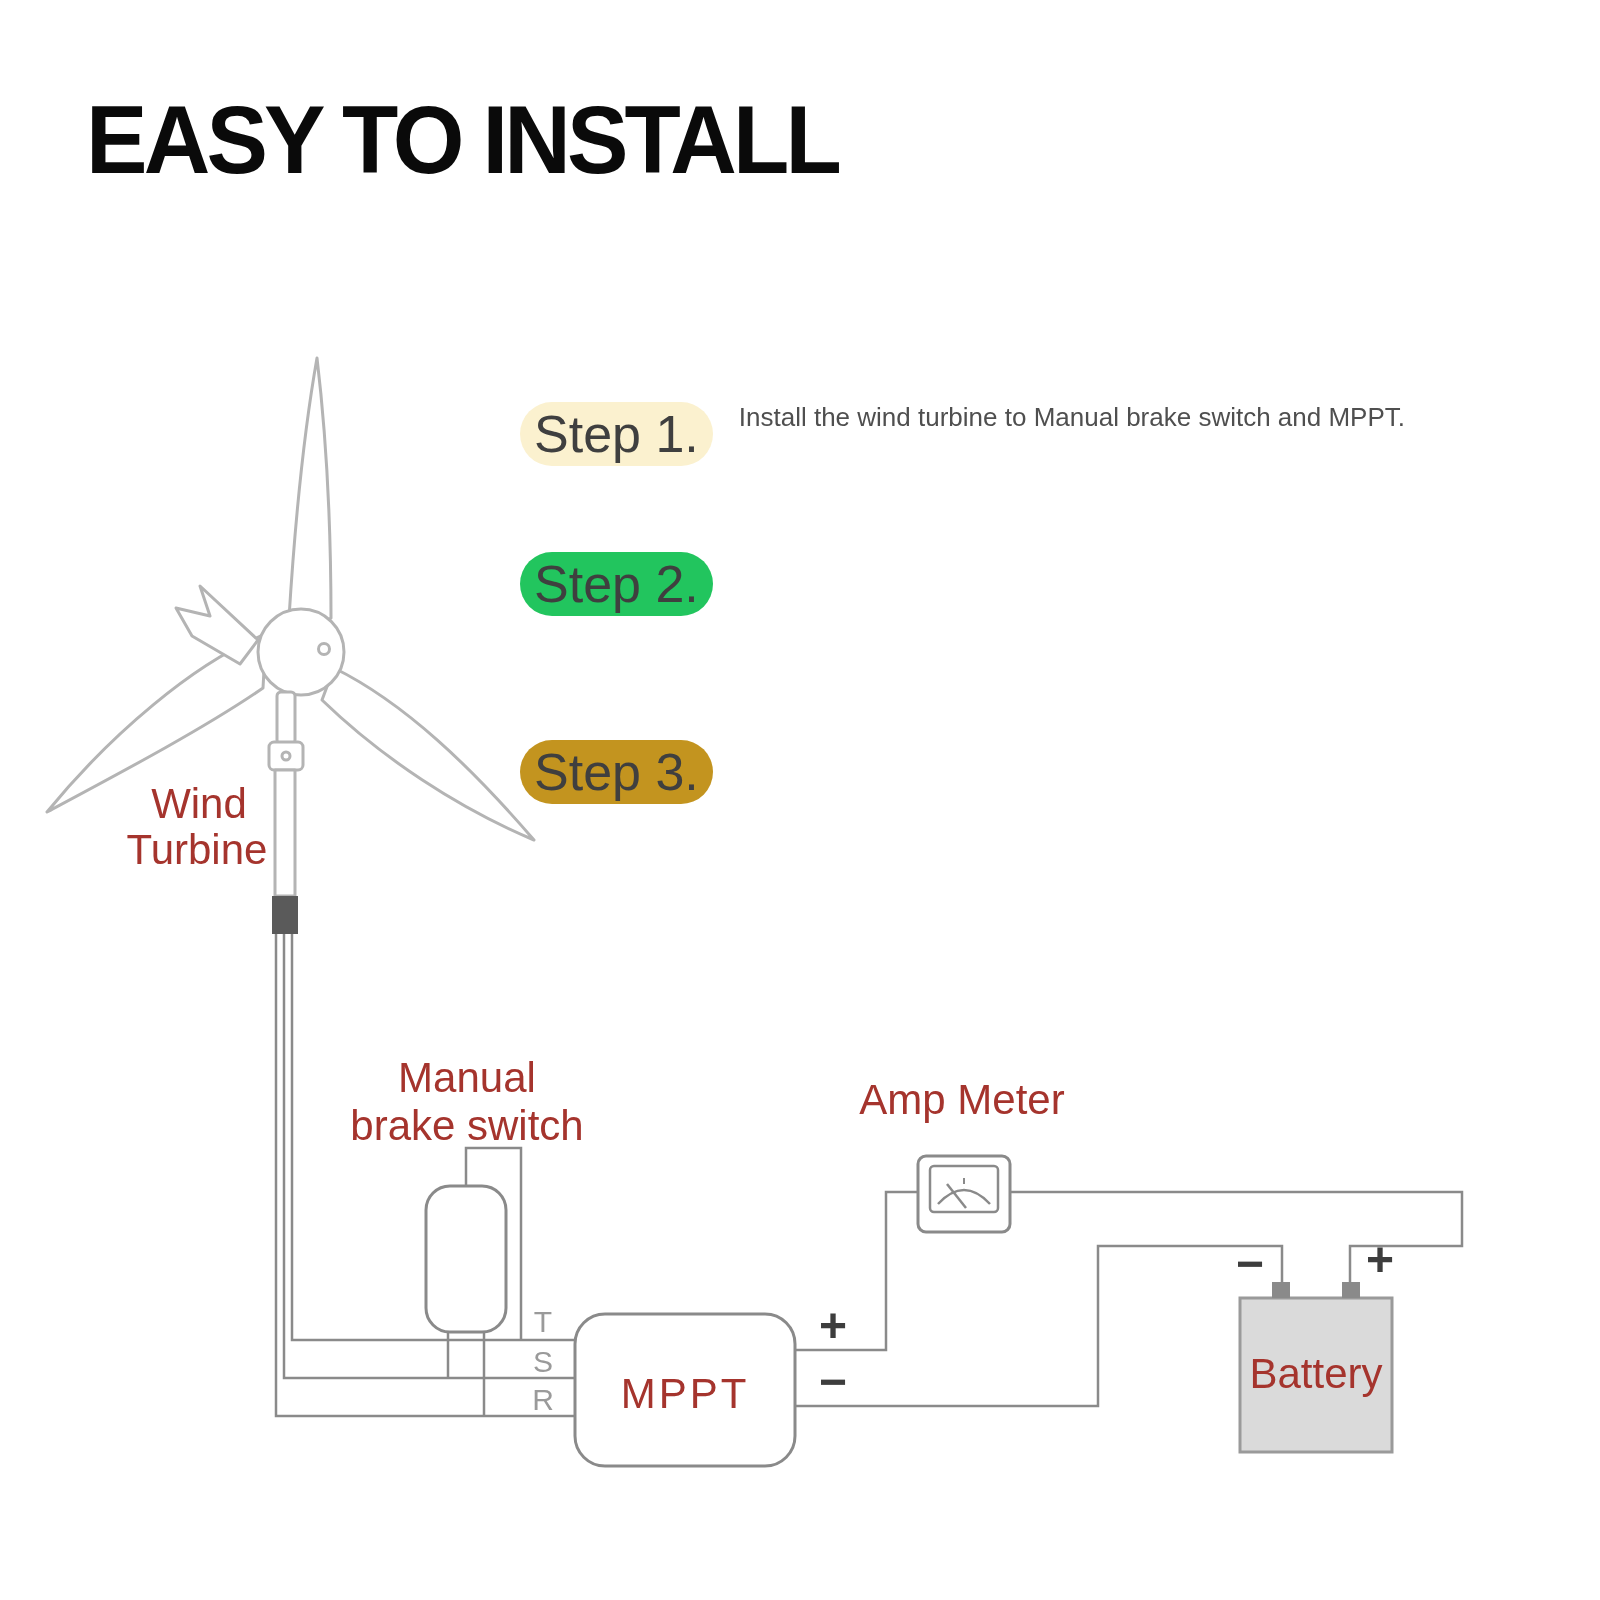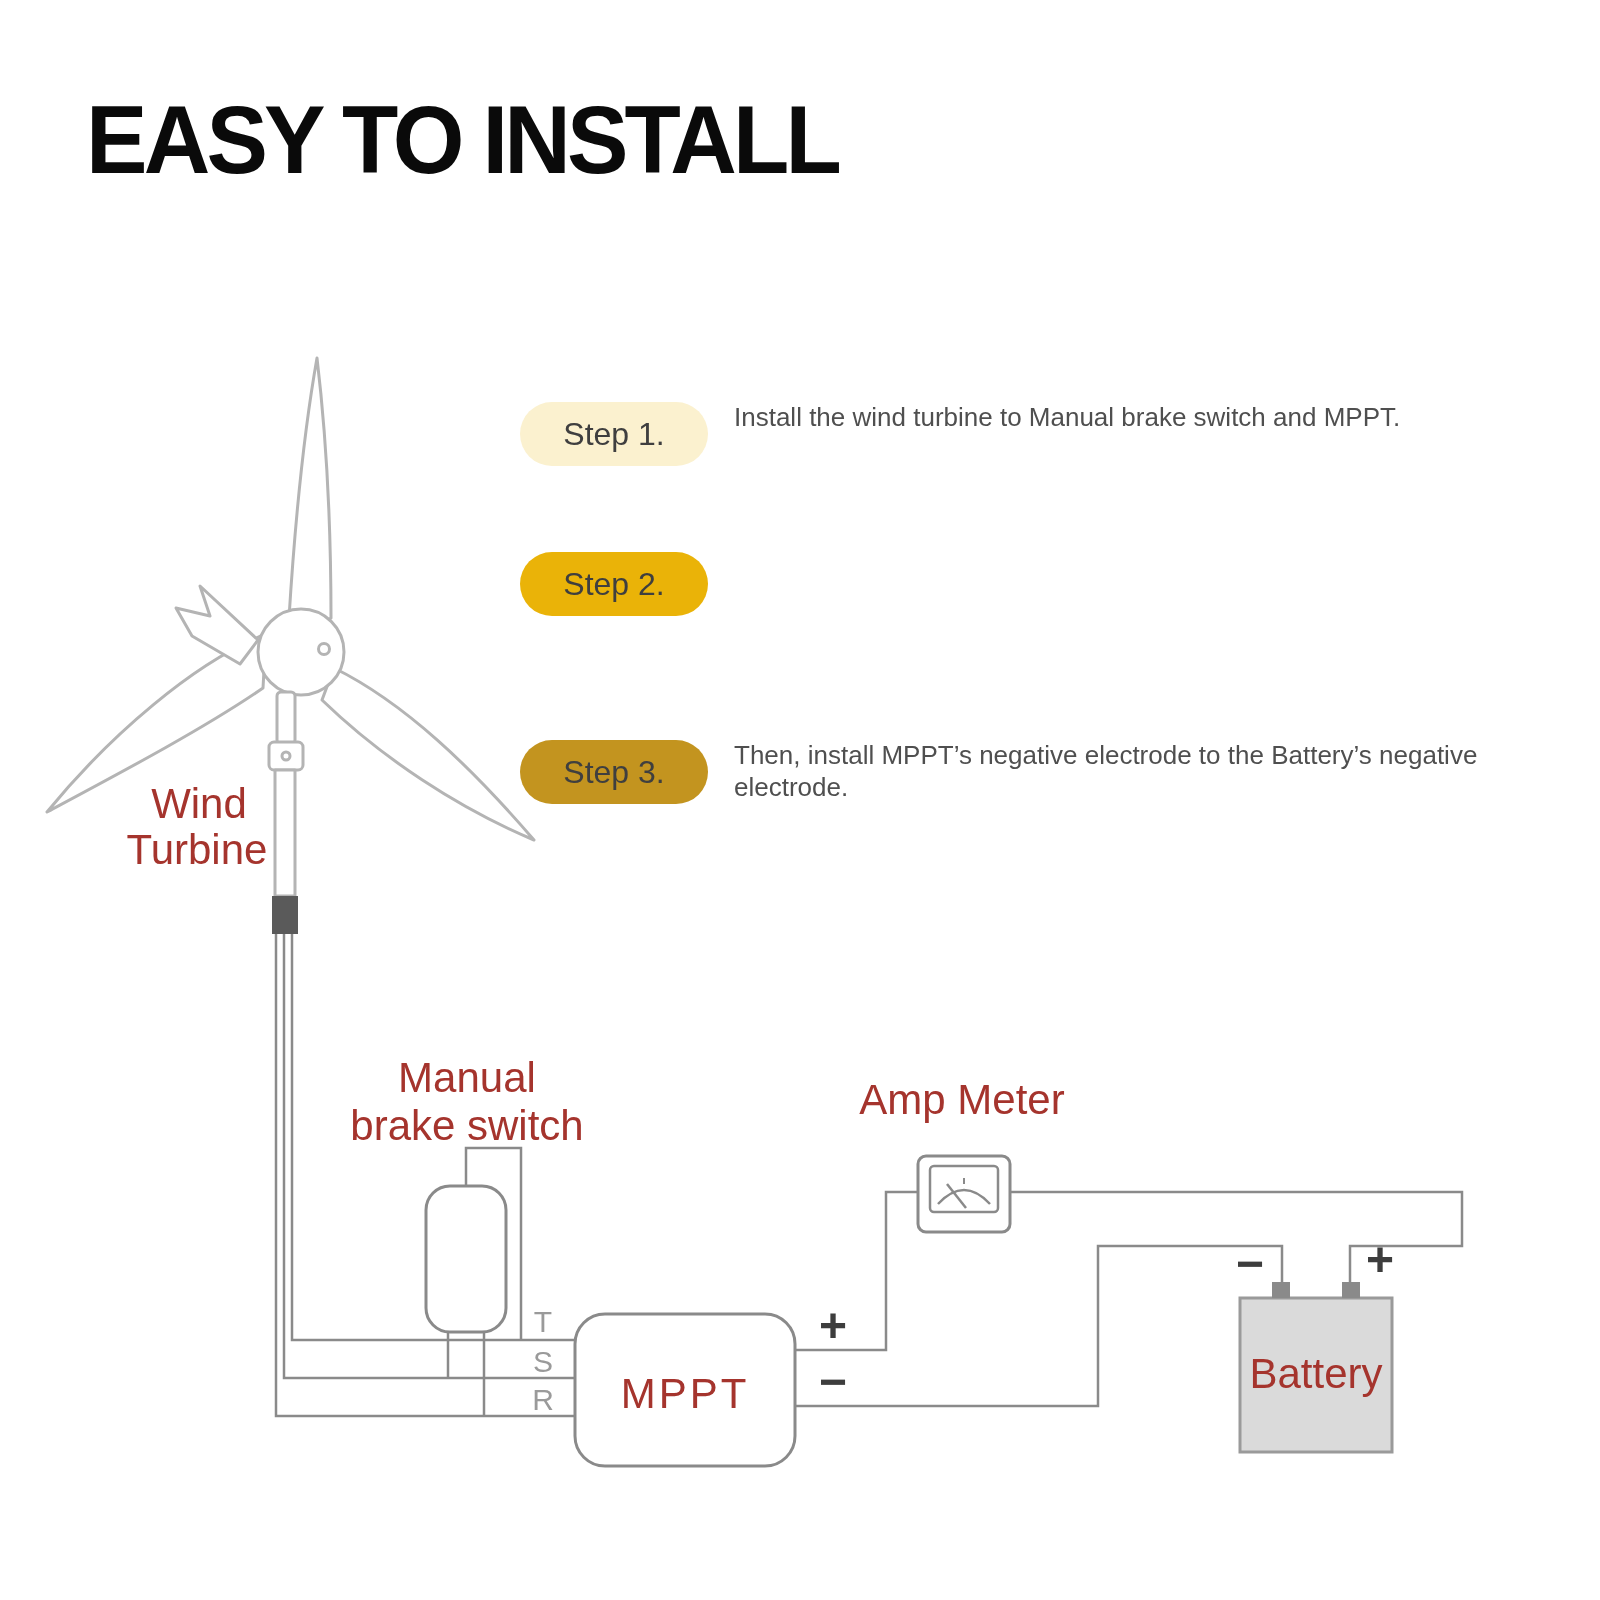--- a/index.html
+++ b/index.html
@@ -12,24 +12,24 @@
     font-size:97px;font-weight:800;letter-spacing:-4px;color:#0a0a0a;
     transform:scaleX(0.95);transform-origin:left top;white-space:nowrap;
   }
   .step{position:absolute;left:520px;display:flex;align-items:flex-start;}
   .step-1{top:402px;}
   .step-2{top:552px;}
   .step-3{top:740px;}
   .badge{
     min-width:188px;height:64px;border-radius:34px;flex:0 0 auto;
     display:flex;align-items:center;justify-content:center;
-    font-size:32px;color:#3f3f3f;padding:0 14px;box-sizing:border-box;
+    font-size:52px;color:#3f3f3f;padding:0 14px;box-sizing:border-box;
   }
   .badge-1{background:#FBF1CF;}
-  .badge-2{background:#eab308;}
+  .badge-2{background:#22c55e;}
   .badge-3{background:#C3941F;}
   .step-text{
     margin-left:26px;width:845px;font-size:26px;line-height:1.22;color:#4f4f4f;
   }
   svg{position:absolute;left:0;top:0;}
   .lbl{fill:#A5342D;font-size:42px;font-family:"Liberation Sans",sans-serif;}
   .term{fill:#9a9a9a;font-size:30px;font-family:"Liberation Sans",sans-serif;}
   .sign{fill:#3d3d3d;font-size:48px;font-weight:bold;font-family:"Liberation Sans",sans-serif;}
 </style>
 </head>
@@ -39,21 +39,20 @@
 
 <div class="step step-1">
   <div class="badge badge-1">Step 1.</div>
   <div class="step-text">Install the wind turbine to Manual brake switch and MPPT.</div>
 </div>
 <div class="step step-2">
   <div class="badge badge-2">Step 2.</div>
 </div>
 <div class="step step-3">
   <div class="badge badge-3">Step 3.</div>
-  <div class="step-text">Then, install MPPT’s negative electrode to the Battery’s negative electrode.</div>
 </div>
 
 <svg width="1600" height="1600" viewBox="0 0 1600 1600">
 
   <g stroke="#B4B4B4" stroke-width="3" fill="#ffffff" stroke-linejoin="round">
 
     <path d="M 289 618 C 296 505 306 420 317 358 C 325 425 331 520 331 618 C 318 628 301 628 289 618 Z"></path>
 
     <path d="M 266 634 C 195 662 110 735 47 812 C 120 773 205 728 263 688 Z"></path>
     <path d="M 258 640 L 200 586 L 210 616 L 176 608 L 192 636 L 240 664 Z"></path>

